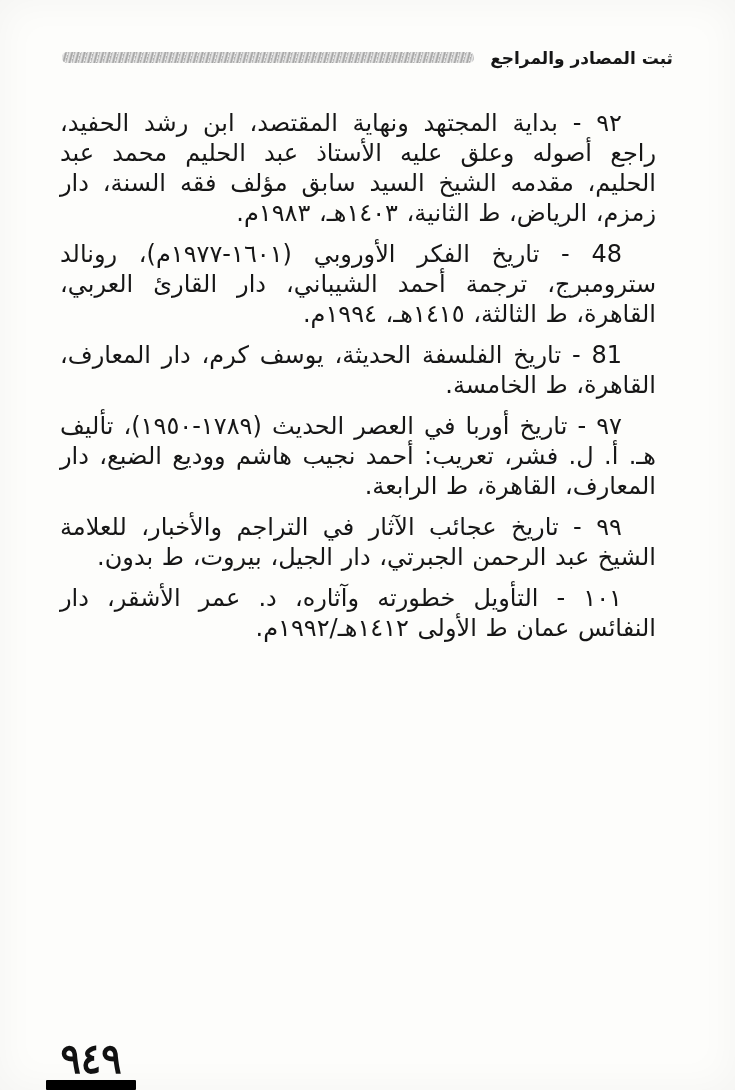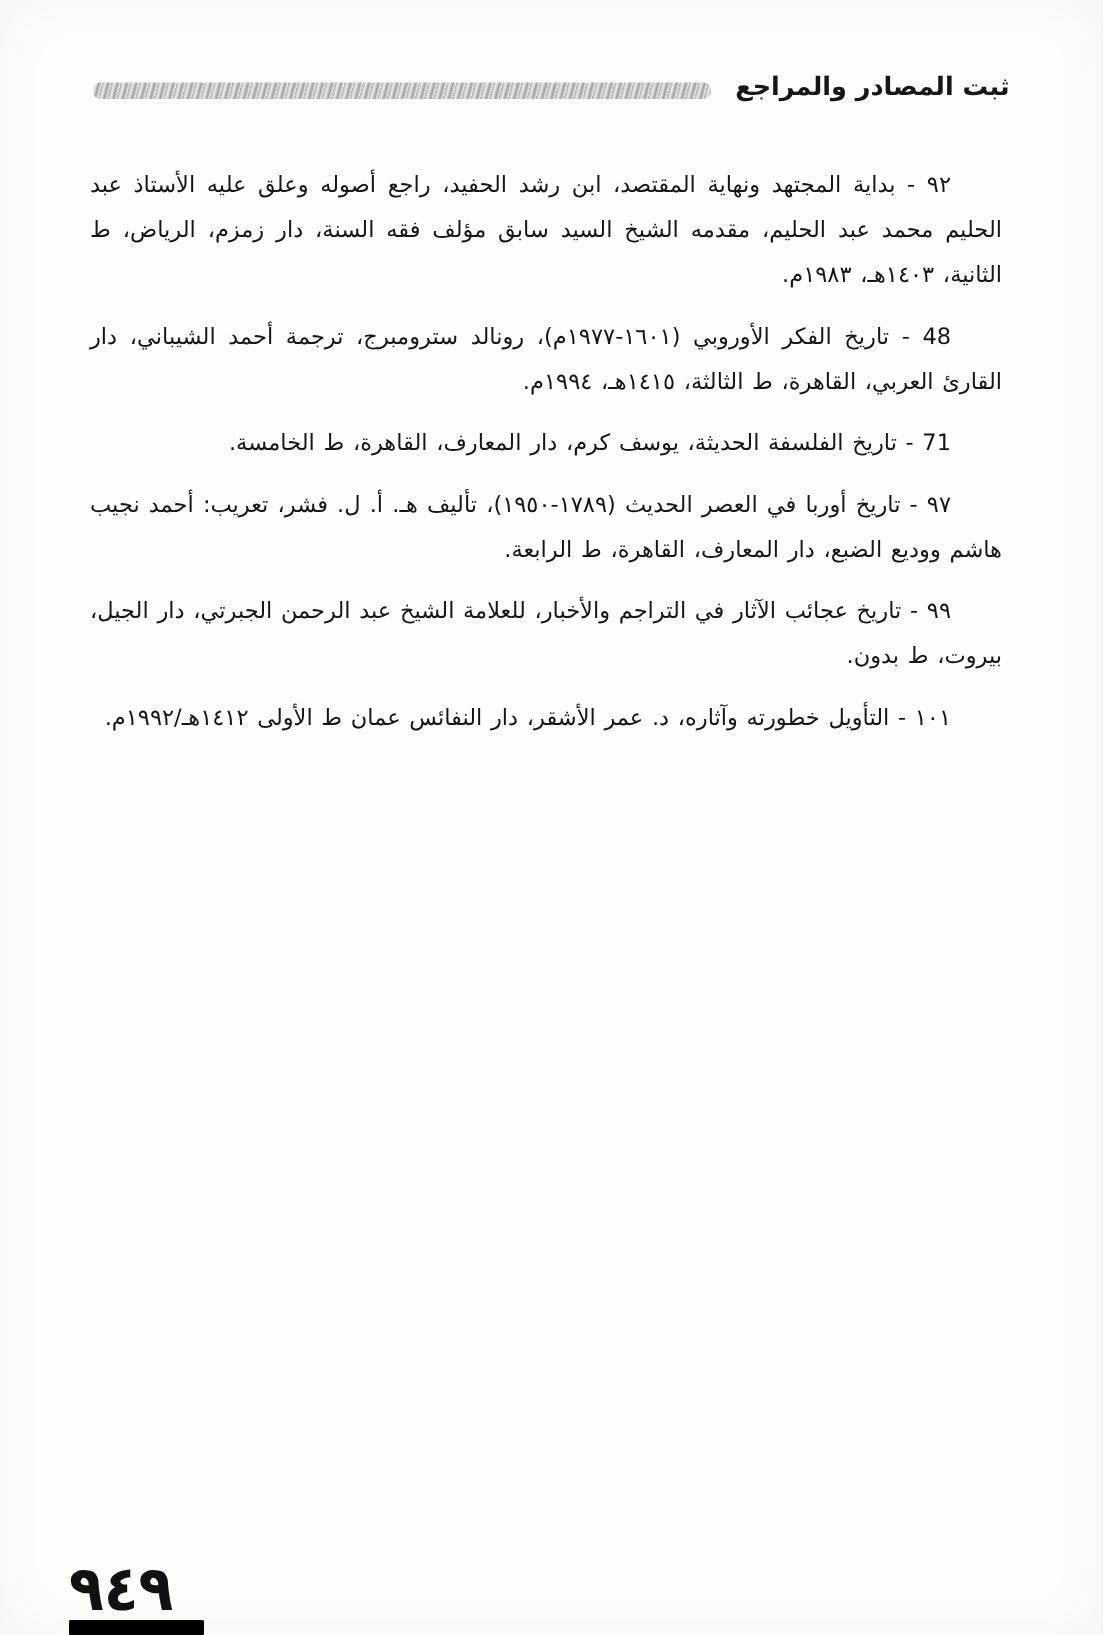--- a/index.html
+++ b/index.html
@@ -18,21 +18,20 @@
     color: #161616;
     direction: rtl;
     overflow: hidden;
   }
   .header-row {
     position: absolute;
     top: 48px;
     right: 62px;
     left: 62px;
     display: flex;
-    align-items: center;
     gap: 16px;
   }
   .header-title {
     font-size: 17px;
     font-weight: bold;
     white-space: nowrap;
     letter-spacing: 0.3px;
   }
   .header-rule {
     flex: 1;
@@ -48,33 +47,34 @@
     );
     opacity: 0.85;
   }
   .entries {
     position: absolute;
     top: 108px;
     right: 63px;
     left: 60px;
   }
   .entry {
-    margin: 0 4px 11px 0;
-    font-size: 15px;
+    margin: 0 16px 11px 0;
+    font-size: 24px;
     line-height: 30px;
     text-align: justify;
     text-indent: 34px;
     word-spacing: 1px;
   }
   .footer {
     position: absolute;
     left: 46px;
     bottom: 0;
     width: 90px;
-    text-align: left;
+    text-align: center;
+    font-family: Liberation Serif, serif;
   }
   .page-number {
     font-size: 38px;
     font-weight: bold;
     letter-spacing: 2px;
     line-height: 1;
     color: #111;
     transform: scaleY(1.1);
   }
   .page-number-bar {
@@ -90,21 +90,21 @@
 <div class="page">
 
   <div class="header-row">
     <div class="header-title">ثبت المصادر والمراجع</div>
     <div class="header-rule"></div>
   </div>
 
   <div class="entries">
     <p class="entry">٩٢ - بداية المجتهد ونهاية المقتصد، ابن رشد الحفيد، راجع أصوله وعلق عليه الأستاذ عبد الحليم محمد عبد الحليم، مقدمه الشيخ السيد سابق مؤلف فقه السنة، دار زمزم، الرياض، ط الثانية، ١٤٠٣هـ، ١٩٨٣م.</p>
     <p class="entry">48 - تاريخ الفكر الأوروبي (١٦٠١-١٩٧٧م)، رونالد سترومبرج، ترجمة أحمد الشيباني، دار القارئ العربي، القاهرة، ط الثالثة، ١٤١٥هـ، ١٩٩٤م.</p>
-    <p class="entry">71 - تاريخ الفلسفة الحديثة، يوسف كرم، دار المعارف، القاهرة، ط الخامسة.</p>
+    <p class="entry">81 - تاريخ الفلسفة الحديثة، يوسف كرم، دار المعارف، القاهرة، ط الخامسة.</p>
     <p class="entry">٩٧ - تاريخ أوربا في العصر الحديث (١٧٨٩-١٩٥٠)، تأليف هـ. أ. ل. فشر، تعريب: أحمد نجيب هاشم ووديع الضبع، دار المعارف، القاهرة، ط الرابعة.</p>
     <p class="entry">٩٩ - تاريخ عجائب الآثار في التراجم والأخبار، للعلامة الشيخ عبد الرحمن الجبرتي، دار الجيل، بيروت، ط بدون.</p>
     <p class="entry">١٠١ - التأويل خطورته وآثاره، د. عمر الأشقر، دار النفائس عمان ط الأولى ١٤١٢هـ/١٩٩٢م.</p>
   </div>
 
   <div class="footer">
     <div class="page-number">٩٤٩</div>
     <div class="page-number-bar"></div>
   </div>
 

